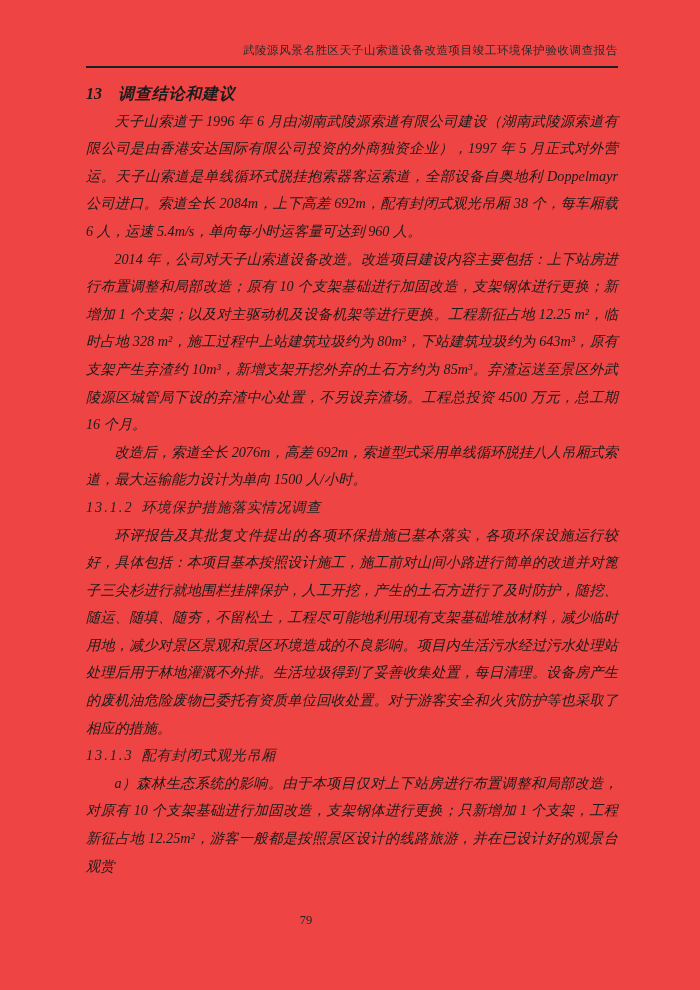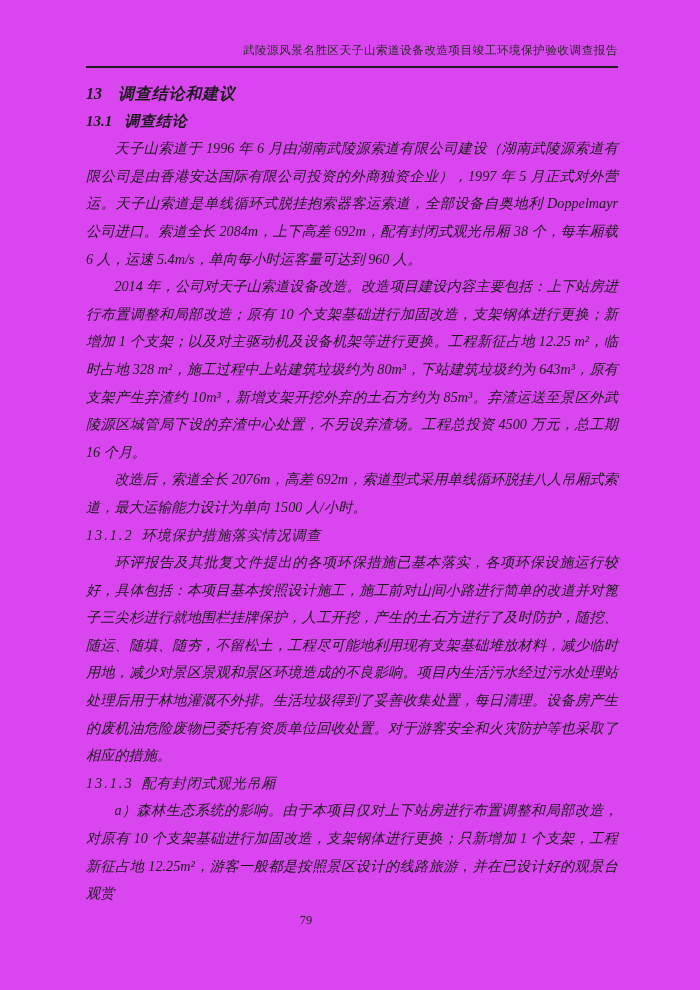--- a/index.html
+++ b/index.html
@@ -4,21 +4,21 @@
 <style>
   html, body {
     margin: 0;
     padding: 0;
     background: #ffffff;
   }
   .page {
     position: relative;
     width: 700px;
     height: 990px;
-    background: #d946ef;
+    background: #ef4444;
     font-family: "Liberation Serif", "DejaVu Serif", serif;
     color: #1b1b1b;
     overflow: hidden;
   }
   
   .header {
     position: absolute;
     top: 42px;
     left: 86px;
     width: 532px;
@@ -94,23 +94,20 @@
     <span>武陵源风景名胜区天子山索道设备改造项目竣工环境保护验收调查报告</span>
   </div>
   <div class="header-rule"></div>
 
   <div class="content">
 
     <div class="h1">
       <span class="num">13</span><span>调查结论和建议</span>
     </div>
 
-    <div class="h2">
-      <span class="num">13.1</span><span>调查结论</span>
-    </div>
 
 
     <p>天子山索道于 1996 年 6 月由湖南武陵源索道有限公司建设（湖南武陵源索道有限公司是由香港安达国际有限公司投资的外商独资企业），1997 年 5 月正式对外营运。天子山索道是单线循环式脱挂抱索器客运索道，全部设备自奥地利 Doppelmayr 公司进口。索道全长 2084m，上下高差 692m，配有封闭式观光吊厢 38 个，每车厢载 6 人，运速 5.4m/s，单向每小时运客量可达到 960 人。</p>
 
     <p>2014 年，公司对天子山索道设备改造。改造项目建设内容主要包括：上下站房进行布置调整和局部改造；原有 10 个支架基础进行加固改造，支架钢体进行更换；新增加 1 个支架；以及对主驱动机及设备机架等进行更换。工程新征占地 12.25 m²，临时占地 328 m²，施工过程中上站建筑垃圾约为 80m³，下站建筑垃圾约为 643m³，原有支架产生弃渣约 10m³，新增支架开挖外弃的土石方约为 85m³。弃渣运送至景区外武陵源区城管局下设的弃渣中心处置，不另设弃渣场。工程总投资 4500 万元，总工期 16 个月。</p>
 
     <p>改造后，索道全长 2076m，高差 692m，索道型式采用单线循环脱挂八人吊厢式索道，最大运输能力设计为单向 1500 人/小时。</p>
 
     <div class="h3">
       <span class="num">13.1.2</span><span>环境保护措施落实情况调查</span>

